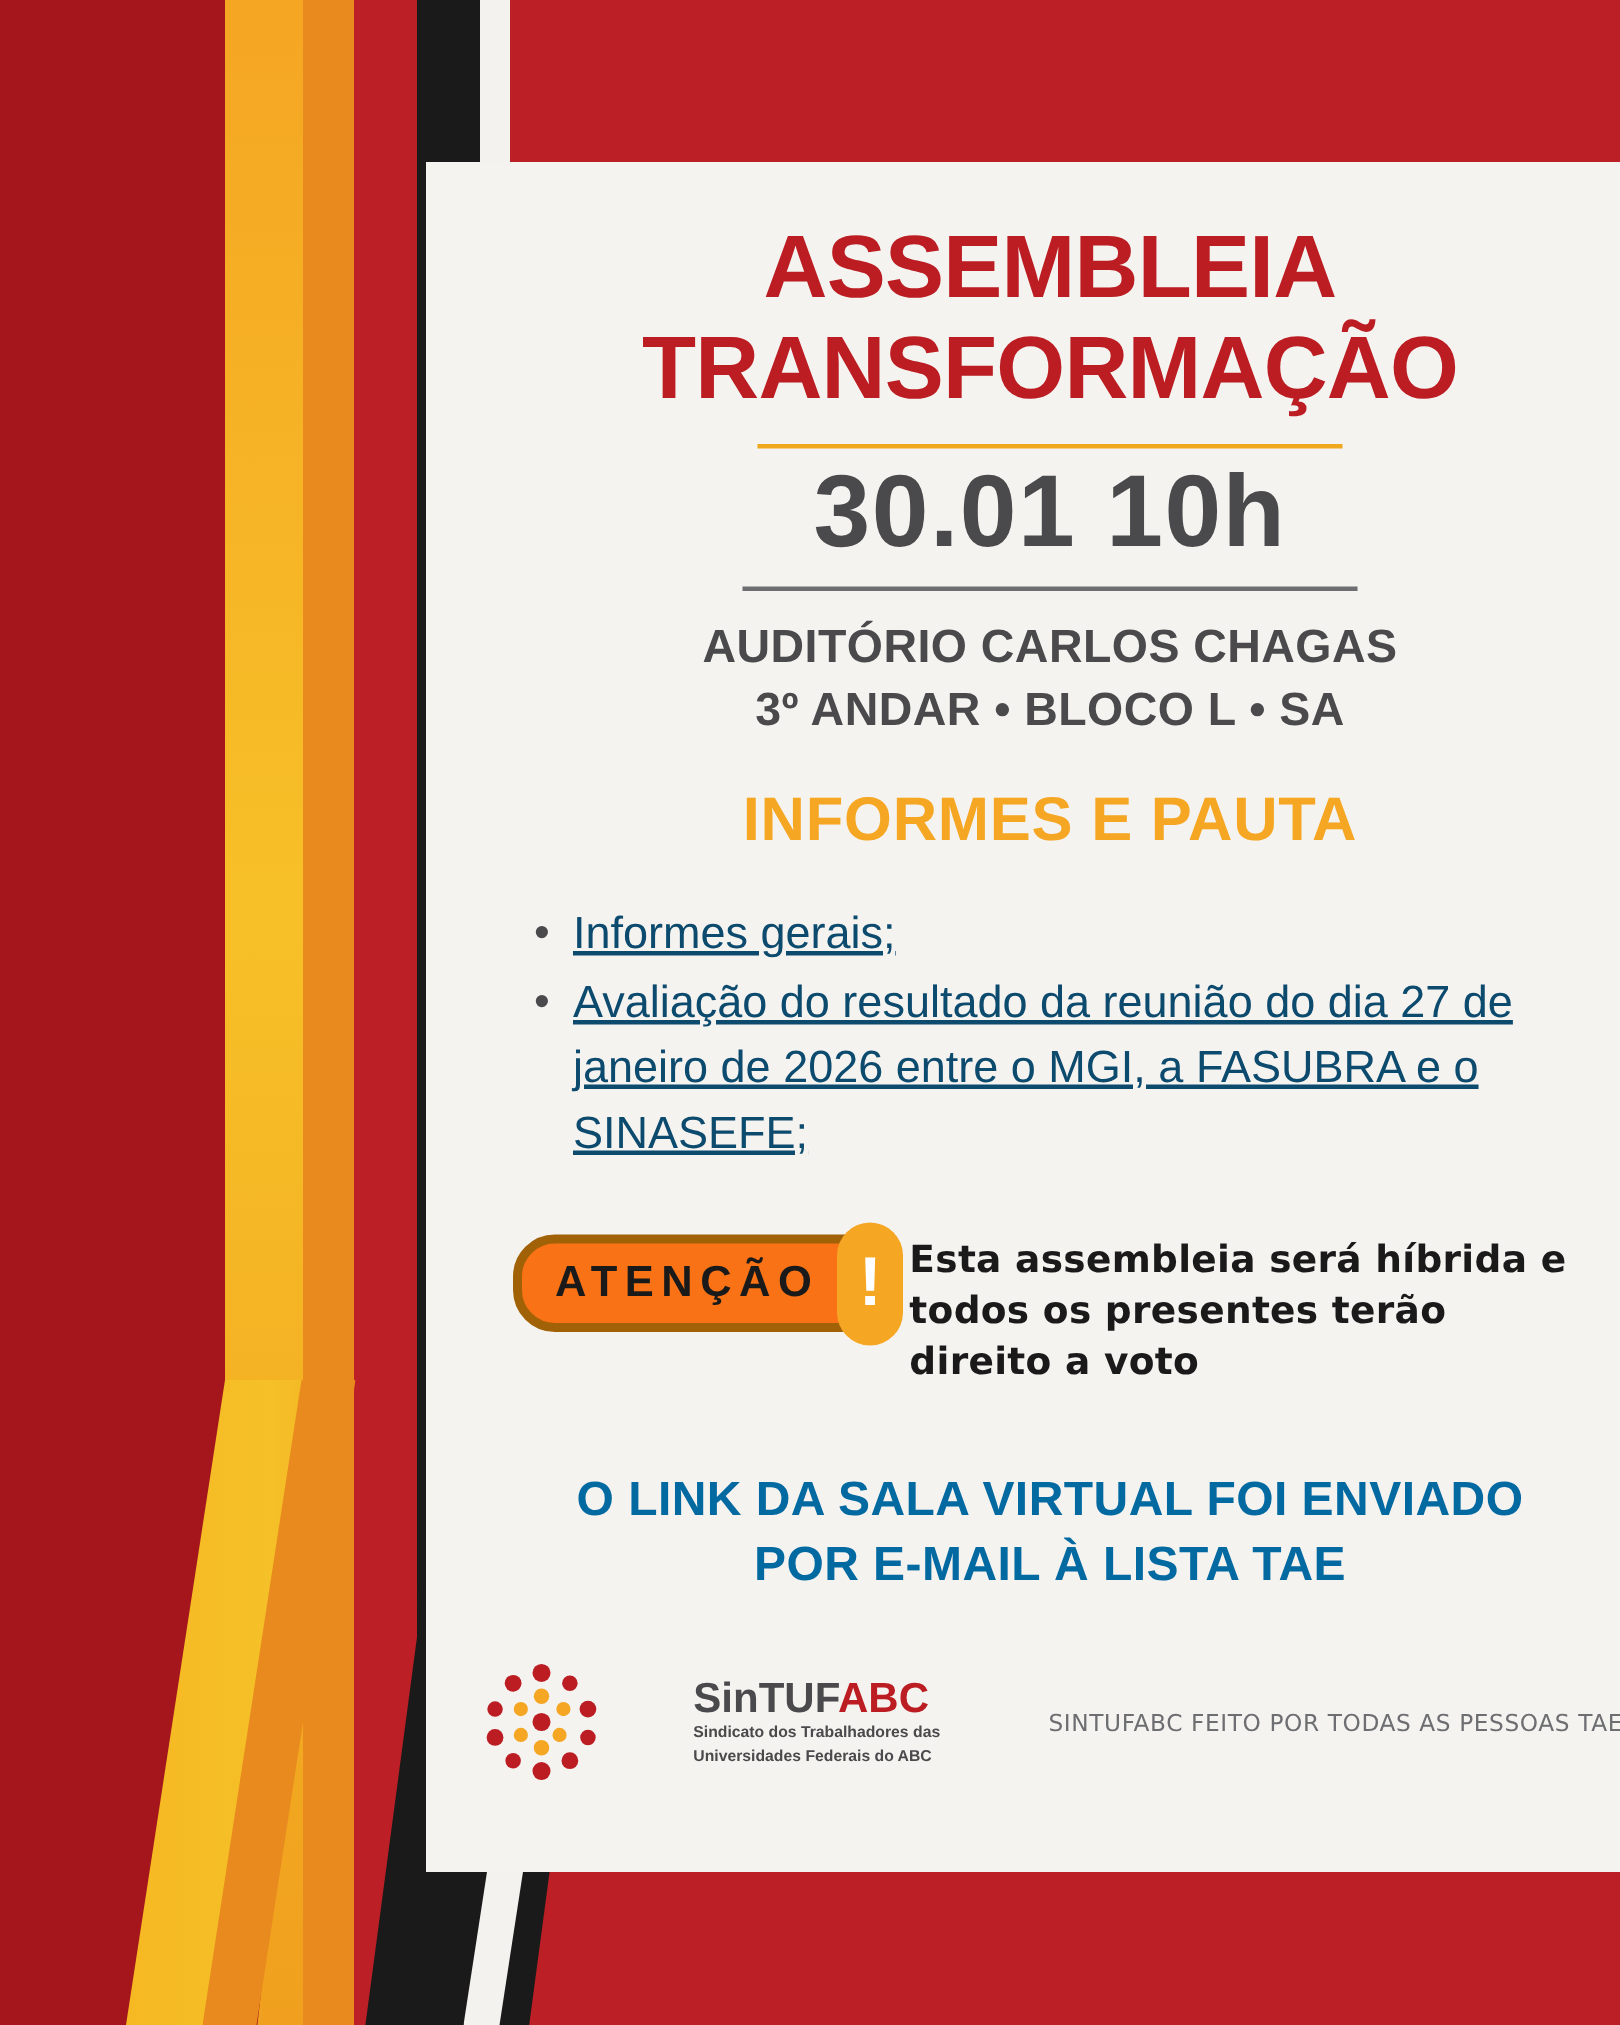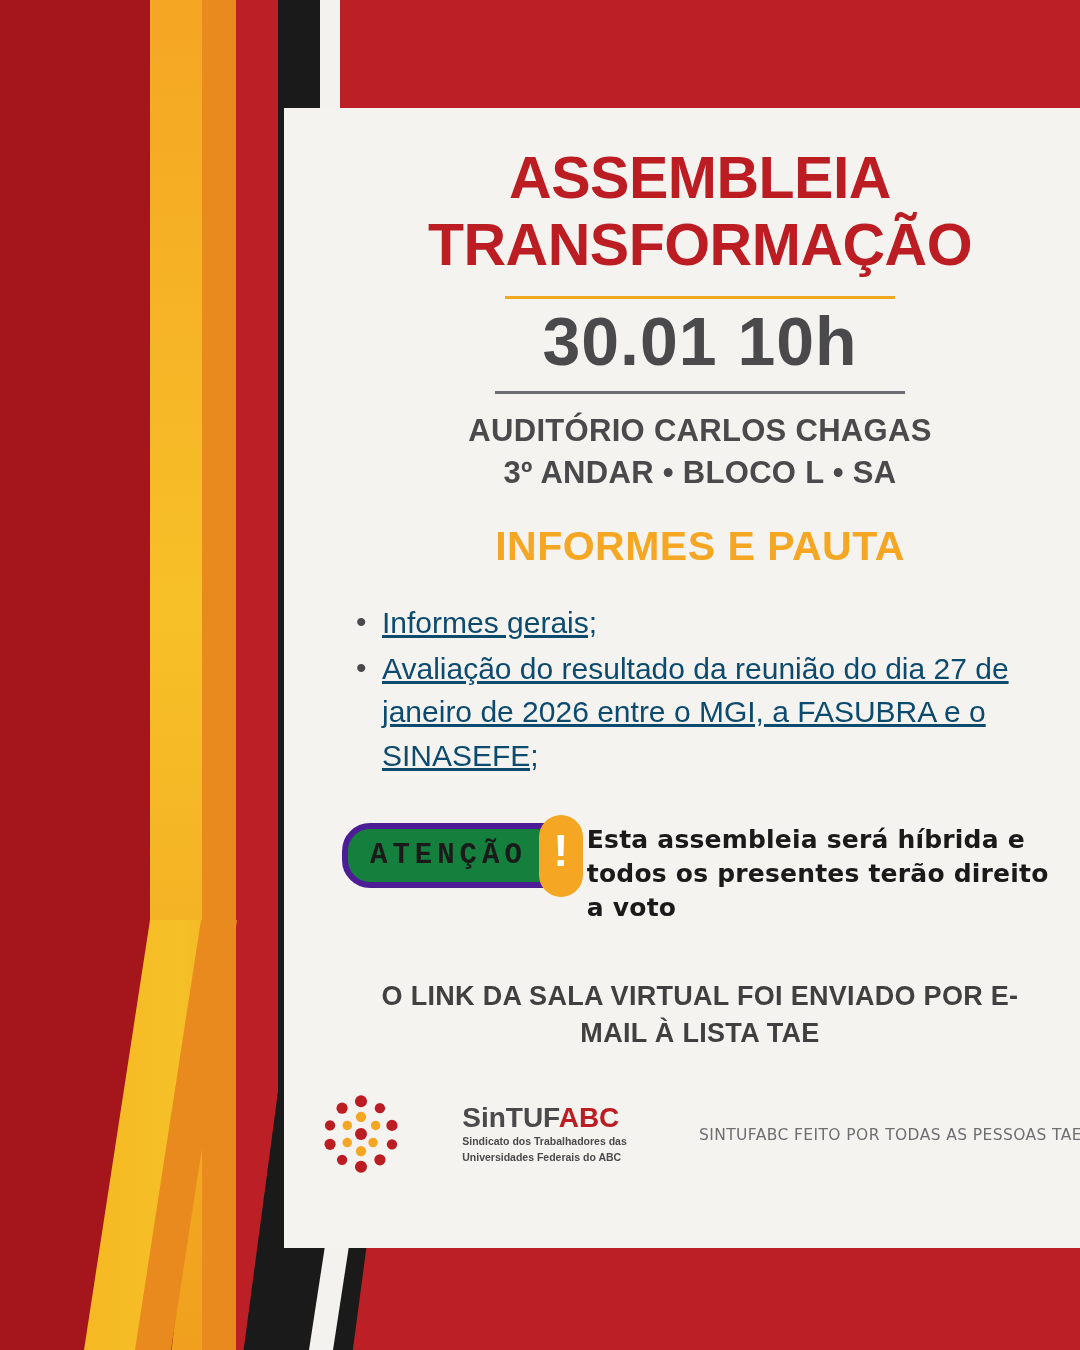--- a/index.html
+++ b/index.html
@@ -191,26 +191,25 @@
   .attention-row {
     display: flex;
     align-items: flex-start;
     margin: 42px 16px 0 24px;
     text-align: left;
     gap: 14px;
   }
   .attention-badge {
     position: relative;
     flex: 0 0 auto;
-    border: 6px solid #4c1d95;
+    border: 6px solid #a16207;
     border-radius: 28px;
     padding: 10px 40px 10px 22px;
-    background: #15803d;
+    background: #f97316;
     margin-top: 4px;
-    font-family: Liberation Mono, monospace;
   }
   .attention-badge .word {
     color: #1a1a1a;
     font-weight: bold;
     font-size: 29px;
     letter-spacing: 5px;
   }
   .bang {
     position: absolute;
     right: -16px;
@@ -229,23 +228,23 @@
     color: #1a1a1a;
     font-weight: bold;
     font-size: 25px;
     line-height: 1.35;
     letter-spacing: 0.2px;
     font-family: "DejaVu Sans", sans-serif;
     padding-top: 4px;
   }
 
   .link-note {
-    color: #404040;
-    font-weight: bold;
-    font-size: 27px;
+    color: #0369a1;
+    font-weight: bold;
+    font-size: 32px;
     line-height: 1.35;
     letter-spacing: 0.3px;
     margin: 54px 40px 0 40px;
   }
 
   
   .footer {
     display: flex;
     align-items: center;
     justify-content: space-between;

